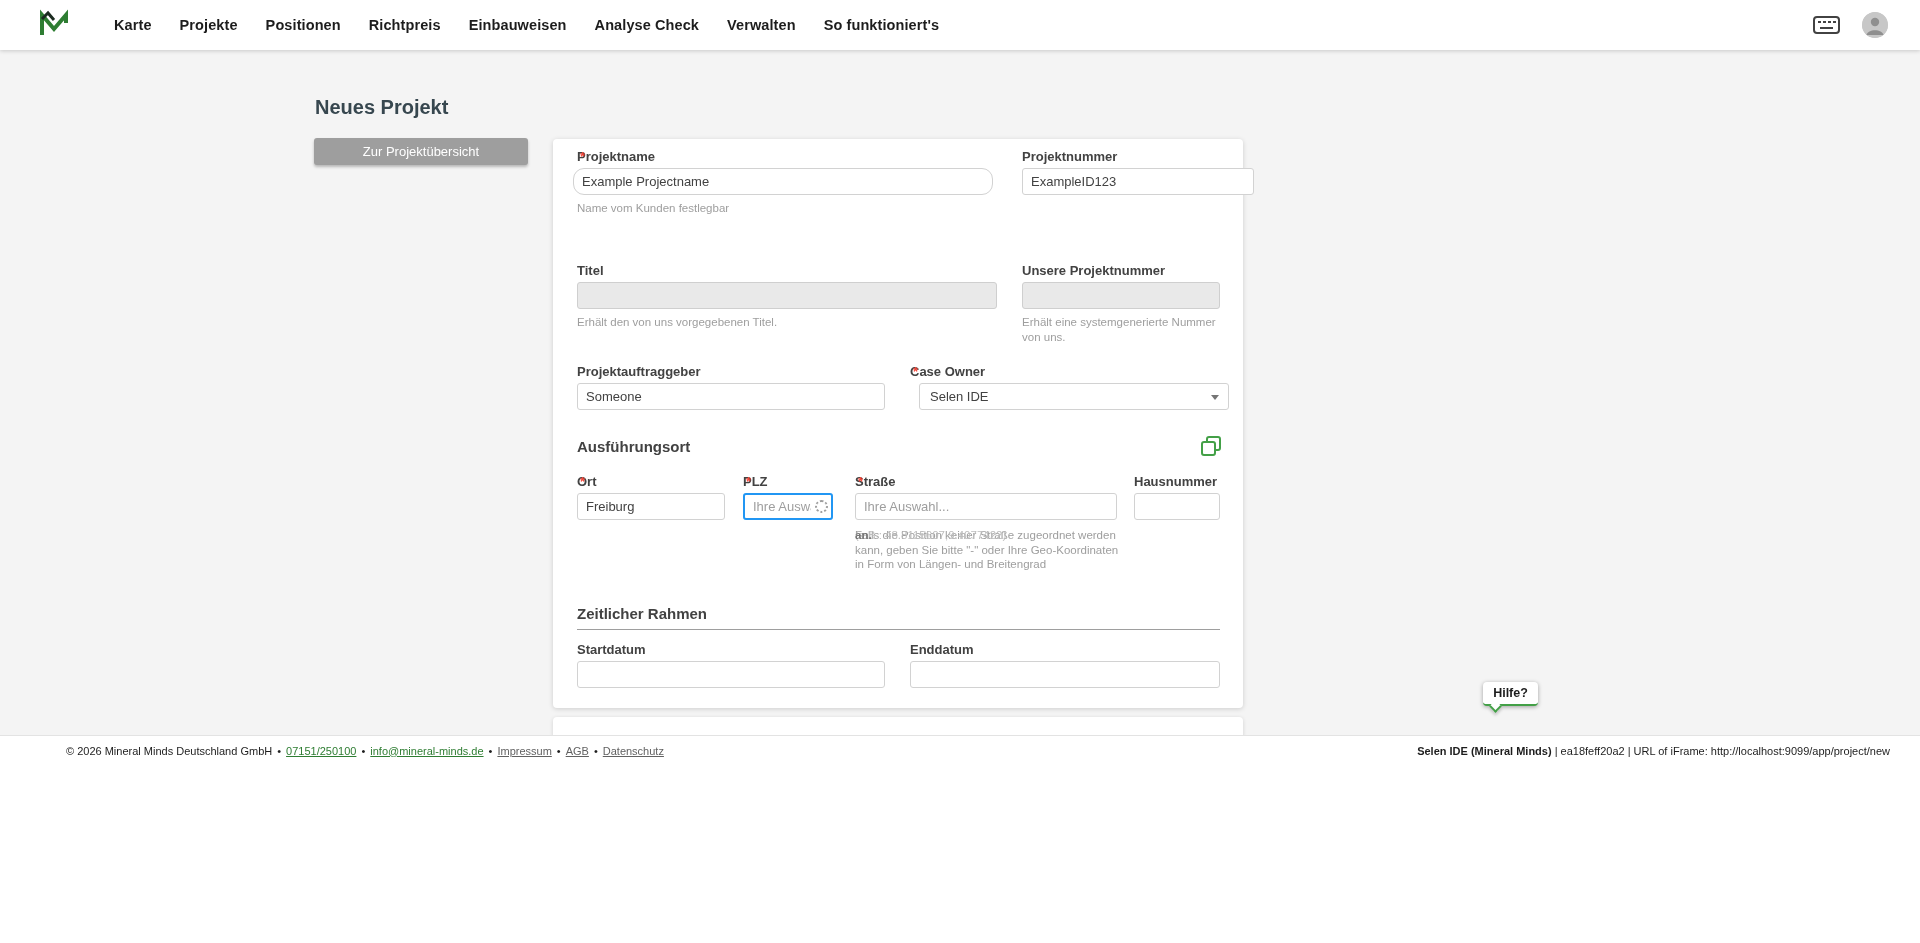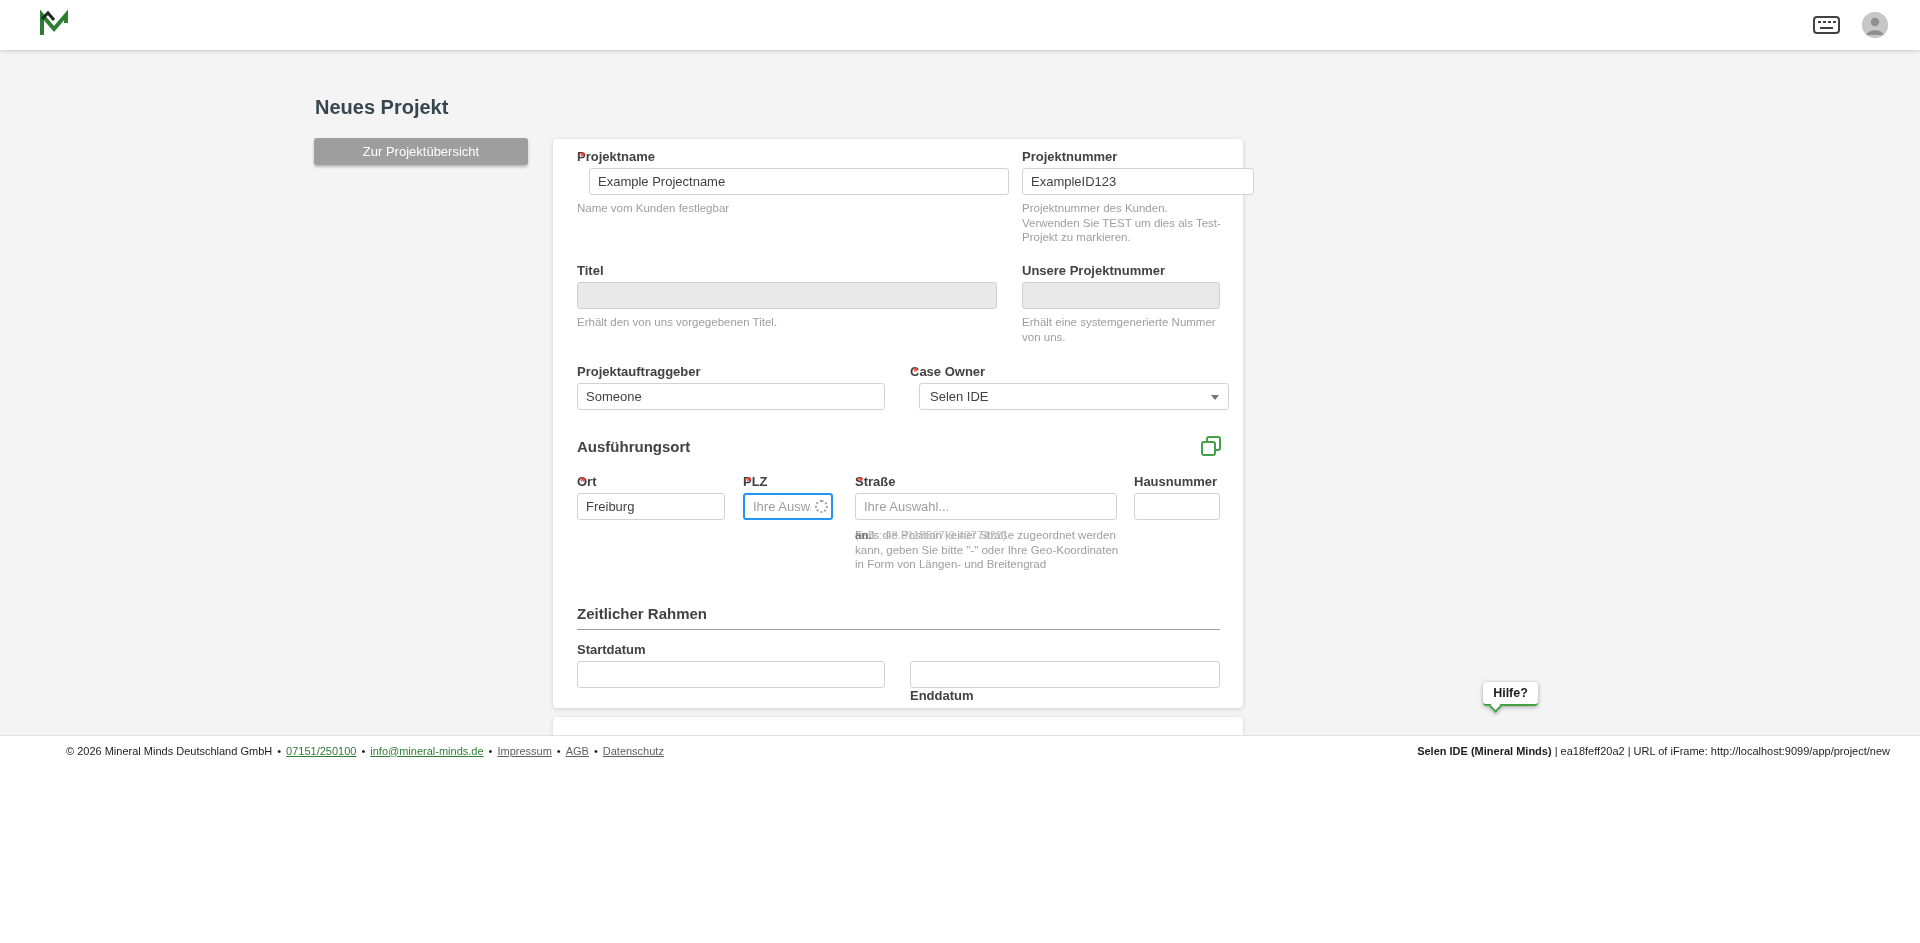--- a/index.html
+++ b/index.html
@@ -81,20 +81,30 @@
 
 <div id="root">
 
   <header class="topnav">
     <div class="logo">
       <svg width="32" height="32" viewBox="0 0 32 32">
         <polyline points="4,26 4,6 16,20 28,6 28,14" fill="none" stroke="#2e7d32" stroke-width="4"></polyline>
         <polyline points="4,10 10,4 16,11" fill="none" stroke="#1b2b20" stroke-width="3"></polyline>
       </svg>
     </div>
+    <nav class="nav-items">
+      <span class="nav-item">Karte</span>
+      <span class="nav-item">Projekte</span>
+      <span class="nav-item">Positionen</span>
+      <span class="nav-item">Richtpreis</span>
+      <span class="nav-item">Einbauweisen</span>
+      <span class="nav-item">Analyse Check</span>
+      <span class="nav-item">Verwalten</span>
+      <span class="nav-item">So funktioniert's</span>
+    </nav>
     <div class="nav-right">
       <svg width="27" height="18" viewBox="0 0 27 18" style="cursor:pointer;">
         <rect x="1" y="1" width="25" height="16" rx="3" fill="none" stroke="#424242" stroke-width="2"></rect>
         <rect x="5" y="5" width="3" height="2" fill="#424242"></rect>
         <rect x="10" y="5" width="3" height="2" fill="#424242"></rect>
         <rect x="15" y="5" width="3" height="2" fill="#424242"></rect>
         <rect x="20" y="5" width="3" height="2" fill="#424242"></rect>
         <rect x="7" y="11" width="13" height="2" fill="#424242"></rect>
       </svg>
       <div class="avatar">
@@ -112,26 +122,25 @@
   <h1 class="page-title">Neues Projekt</h1>
 
   <button class="back-btn">Zur Projektübersicht</button>
 
   <section class="card">
 
     <label class="fld-label" style="left:24px; top:10px;">
       <span>Projektname</span>
         <span class="req">*</span>
     </label>
-    <input class="inp" style="left: 36px; top: 29px; width: 420px;" value="Example Projectname">
+    <input class="inp" style="left: 20px; top: 29px; width: 420px; border-radius: 11px;" value="Example Projectname">
     <p class="helper" style="left:24px; top:62px; width:420px;">Name vom Kunden festlegbar</p>
 
     <label class="fld-label" style="left:469px; top:10px;">Projektnummer</label>
     <input class="inp" style="left: 469px; top: 29px; width: 232px;" value="ExampleID123">
-    <p class="helper" style="left:469px; top:62px; width:200px;">Projektnummer des Kunden. Verwenden Sie TEST um dies als Test-Projekt zu markieren.</p>
 
     <label class="fld-label" style="left:24px; top:124px;">Titel</label>
     <input class="inp disabled" style="left: 24px; top: 143px; width: 420px;" disabled="">
     <p class="helper" style="left:24px; top:176px; width:420px;">Erhält den von uns vorgegebenen Titel.</p>
 
     <label class="fld-label" style="left:469px; top:124px;">Unsere Projektnummer</label>
     <input class="inp disabled" style="left: 469px; top: 143px; width: 198px;" disabled="">
     <p class="helper" style="left:469px; top:176px; width:200px;">Erhält eine systemgenerierte Nummer von uns.</p>
 
     <label class="fld-label" style="left:24px; top:225px;">Projektauftraggeber</label>
@@ -179,21 +188,21 @@
         <span class="lite">(z.B.: 48.8115607,9.4077422)</span>
         <span class="dark"> an.</span>
     </p>
 
     <h2 class="section-title" style="left:24px; top:466px;">Zeitlicher Rahmen</h2>
     <div class="hr" style="left:24px; top:490px; width:643px;"></div>
 
     <label class="fld-label" style="left:24px; top:503px;">Startdatum</label>
     <input class="inp" style="left: 24px; top: 522px; width: 308px;">
 
-    <label class="fld-label" style="left:357px; top:503px;margin-top:46px;">Enddatum</label>
+    <label class="fld-label" style="left:357px; top:503px;">Enddatum</label>
     <input class="inp" style="left: 357px; top: 522px; width: 310px;">
 
   </section>
 
   <div class="next-card"></div>
 
   <div class="help-btn">
     <span>Hilfe?</span>
     <div class="help-tail"></div>
   </div>

